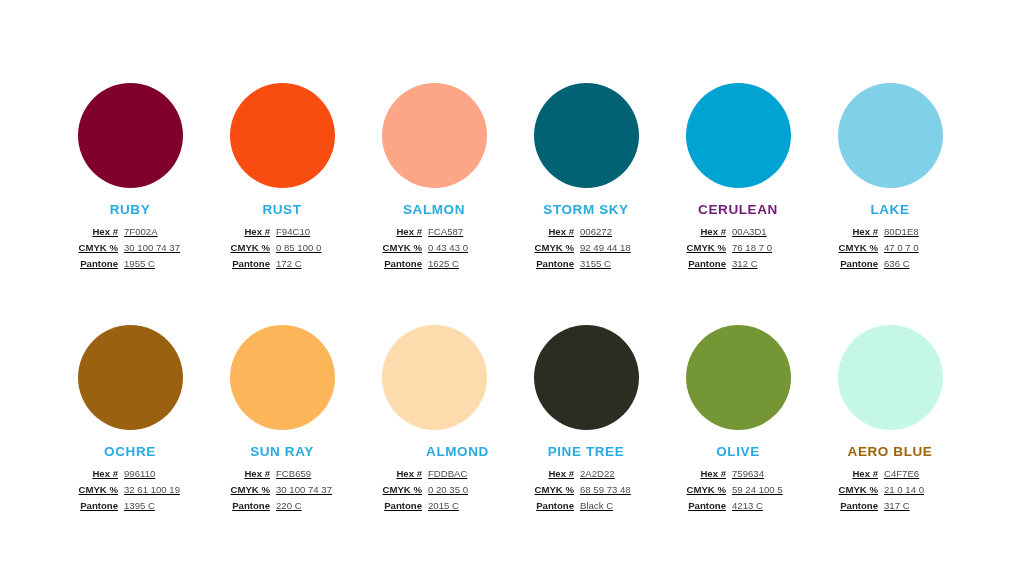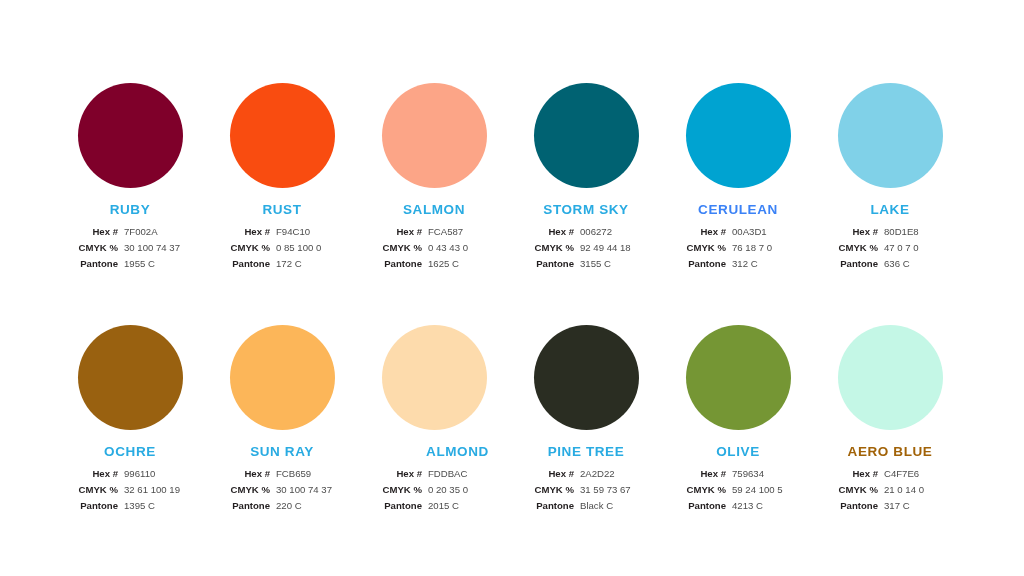--- a/index.html
+++ b/index.html
@@ -73,20 +73,21 @@
     row-gap: 4px;
   }
 
   .spec-row {
     display: flex;
     flex-direction: row;
     align-items: baseline;
     font-size: 9.6px;
     line-height: 12px;
     white-space: nowrap;
+    text-decoration: underline;
   }
 
   .spec-label {
     width: 64px;
     text-align: right;
     padding-right: 6px;
     font-weight: bold;
     color: #231F20;
     flex: none;
   }
@@ -182,21 +183,21 @@
               <span class="spec-value">92 49 44 18</span>
             </div>
             <div class="spec-row">
               <span class="spec-label">Pantone</span>
               <span class="spec-value">3155 C</span>
             </div>
           </div>
         </div>
         <div class="swatch">
           <div class="swatch-disc" style="background-color: rgb(0, 163, 209);"></div>
-          <div class="swatch-name" style="color: #3b82f6;">CERULEAN</div>
+          <div class="swatch-name" style="color: #701a75;">CERULEAN</div>
           <div class="swatch-specs">
             <div class="spec-row">
               <span class="spec-label">Hex #</span>
               <span class="spec-value">00A3D1</span>
             </div>
             <div class="spec-row">
               <span class="spec-label">CMYK %</span>
               <span class="spec-value">76 18 7 0</span>
             </div>
             <div class="spec-row">
@@ -282,21 +283,21 @@
         <div class="swatch">
           <div class="swatch-disc" style="background-color: rgb(42, 45, 34);"></div>
           <div class="swatch-name" style="color: rgb(41, 171, 226);">PINE TREE</div>
           <div class="swatch-specs">
             <div class="spec-row">
               <span class="spec-label">Hex #</span>
               <span class="spec-value">2A2D22</span>
             </div>
             <div class="spec-row">
               <span class="spec-label">CMYK %</span>
-              <span class="spec-value">31 59 73 67</span>
+              <span class="spec-value">68 59 73 48</span>
             </div>
             <div class="spec-row">
               <span class="spec-label">Pantone</span>
               <span class="spec-value">Black C</span>
             </div>
           </div>
         </div>
         <div class="swatch">
           <div class="swatch-disc" style="background-color: rgb(117, 150, 52);"></div>
           <div class="swatch-name" style="color: rgb(41, 171, 226);">OLIVE</div>

